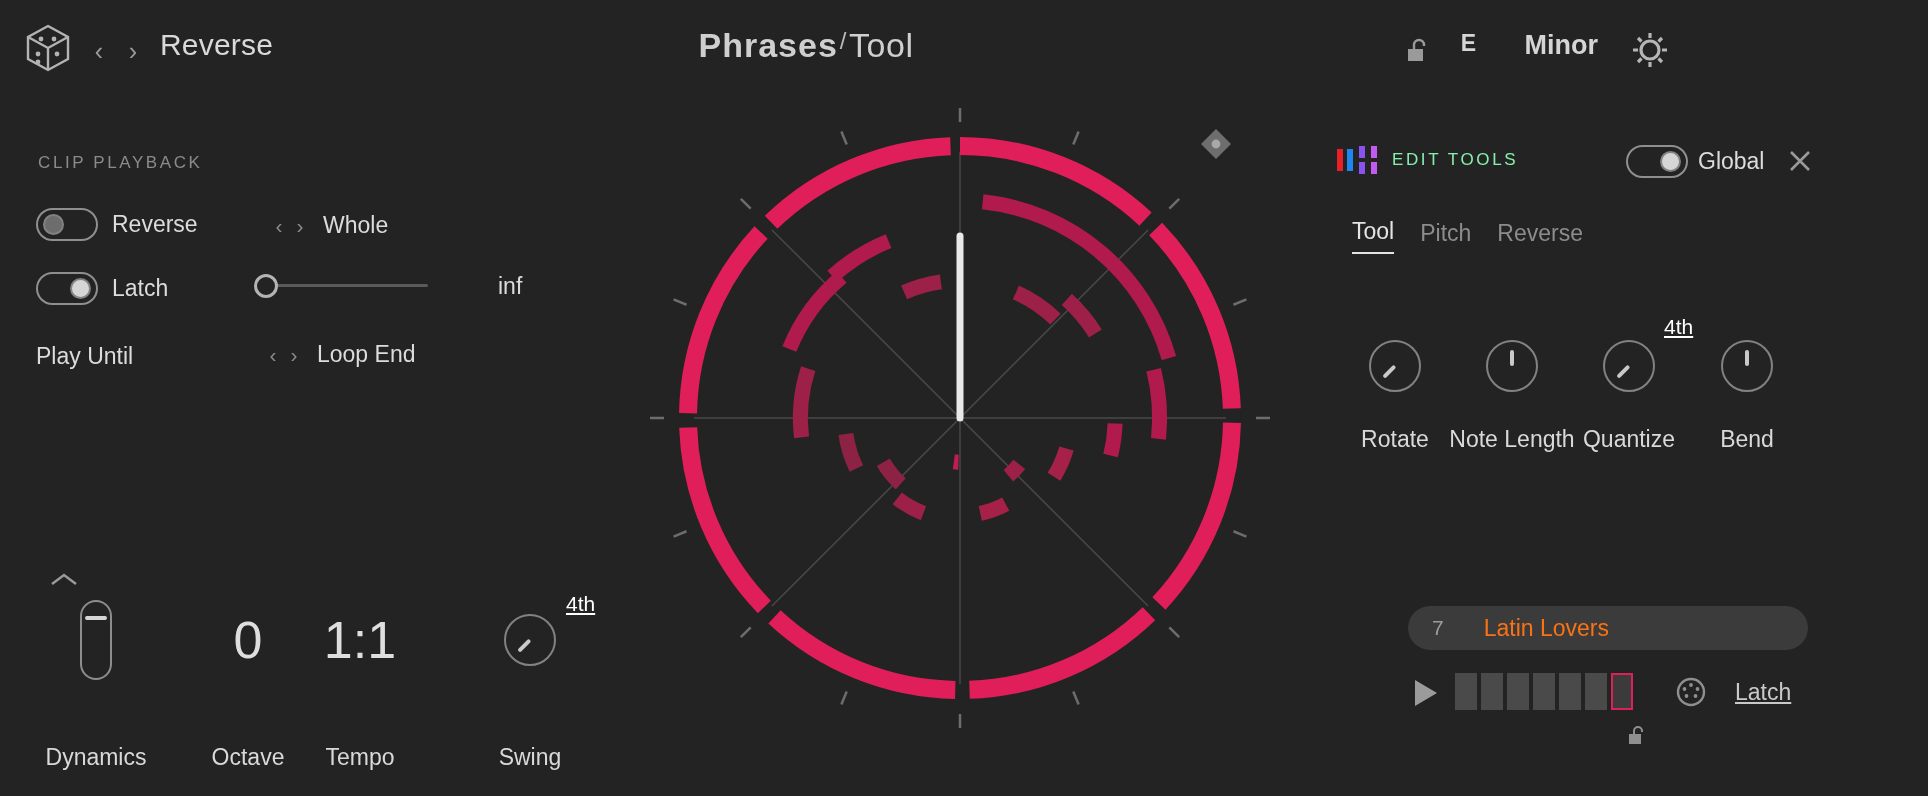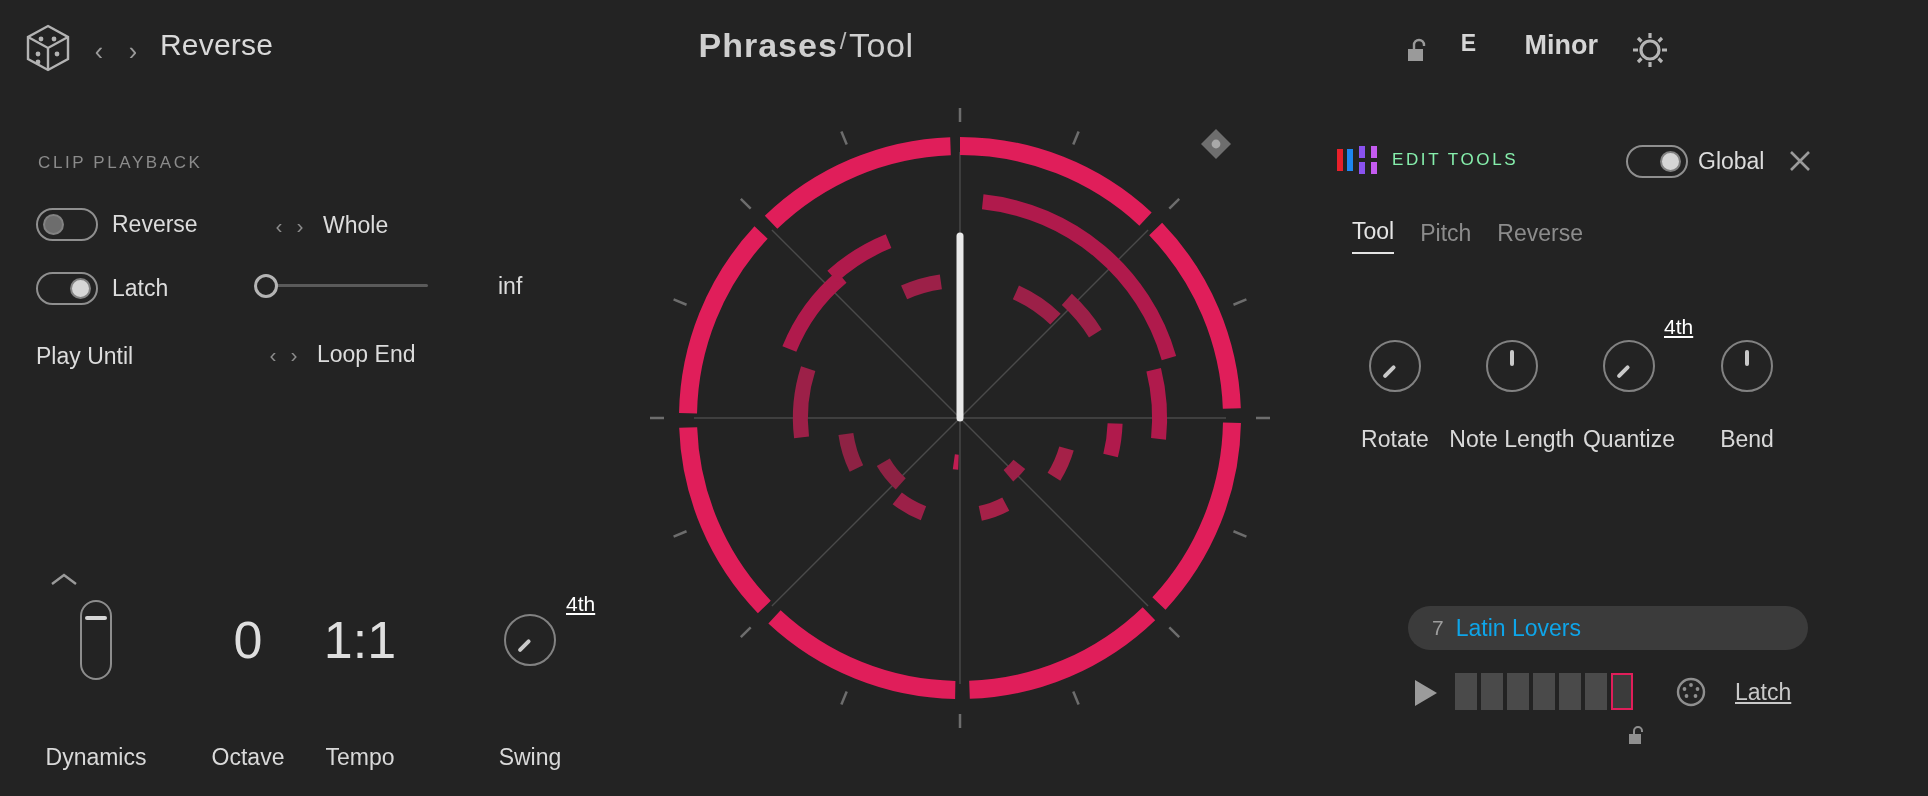--- a/index.html
+++ b/index.html
@@ -195,21 +195,21 @@
     text-align: center; font-size: 23px; color: #d9d9d9;
   }
 
   .preset-pill {
     position: absolute; left: 1408px; top: 606px;
     width: 400px; height: 44px;
     background: #3b3b3b; border-radius: 22px;
     display: flex; align-items: center;
   }
   .preset-num { margin-left: 24px; font-size: 21px; color: #9d9d9d; }
-  .preset-name { margin-left: 12px; font-size: 23px; color: #0ea5e9; }
+  .preset-name { margin-left: 40px; font-size: 23px; color: #f97316; }
 
   .play-tri {
     position: absolute; left: 1415px; top: 680px;
     width: 0; height: 0;
     border-left: 22px solid #9b9b9b;
     border-top: 13px solid transparent;
     border-bottom: 13px solid transparent;
   }
   .slot-row { position: absolute; left: 1455px; top: 673px; display: flex; gap: 4px; }
   .slot { width: 22px; height: 37px; background: #4a4a4a; }

